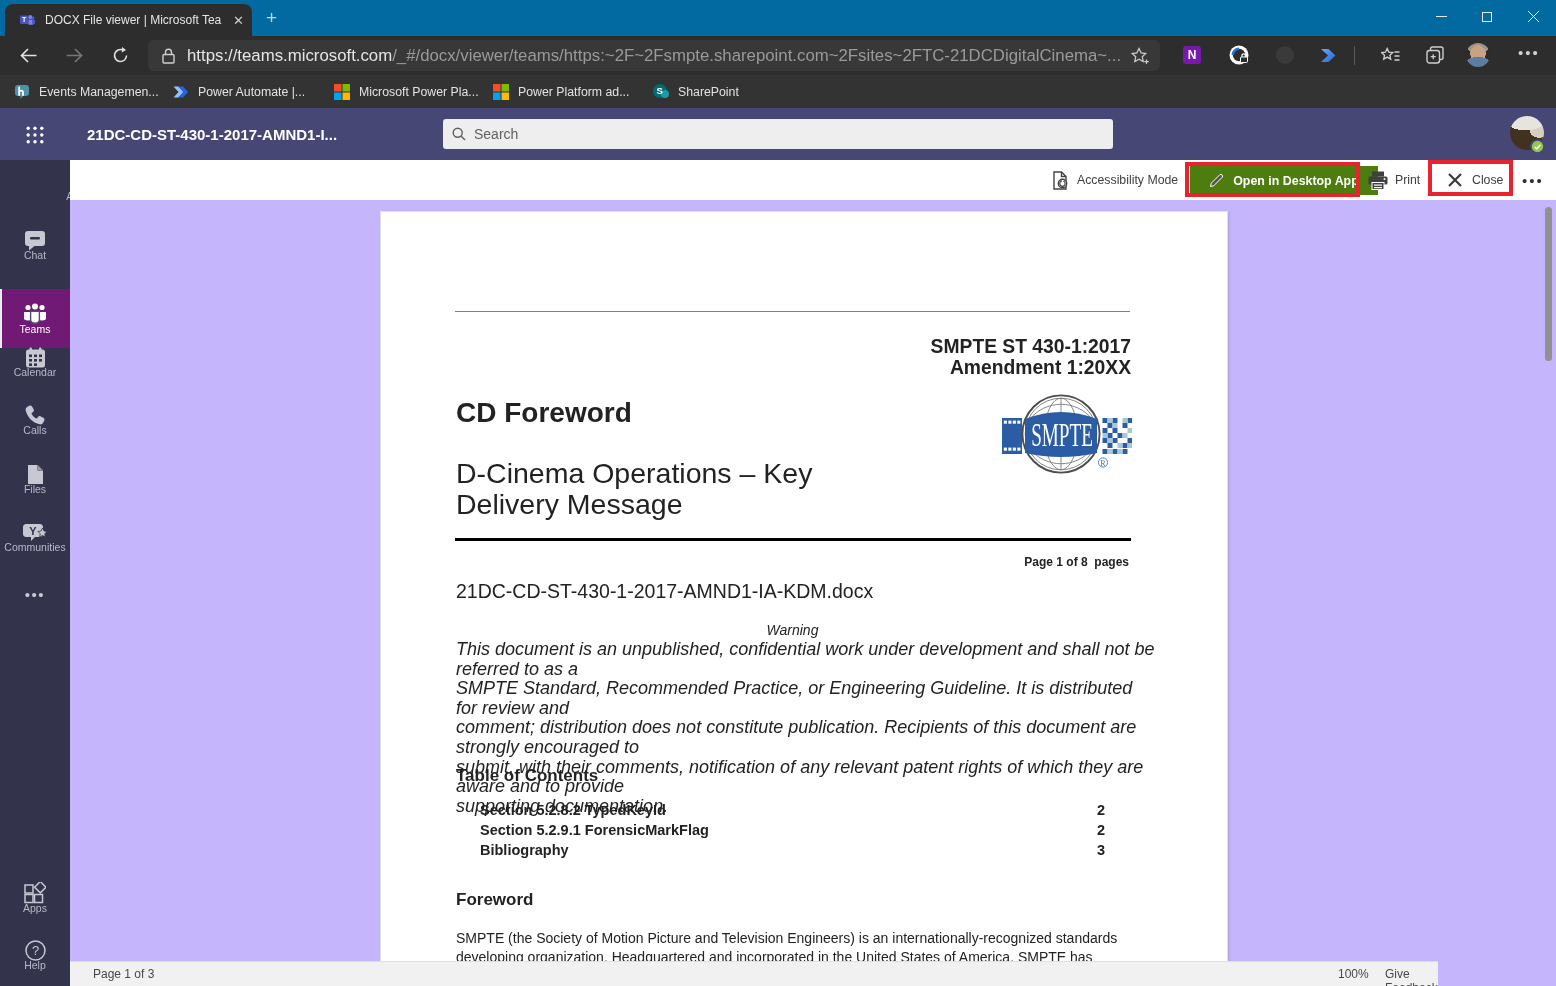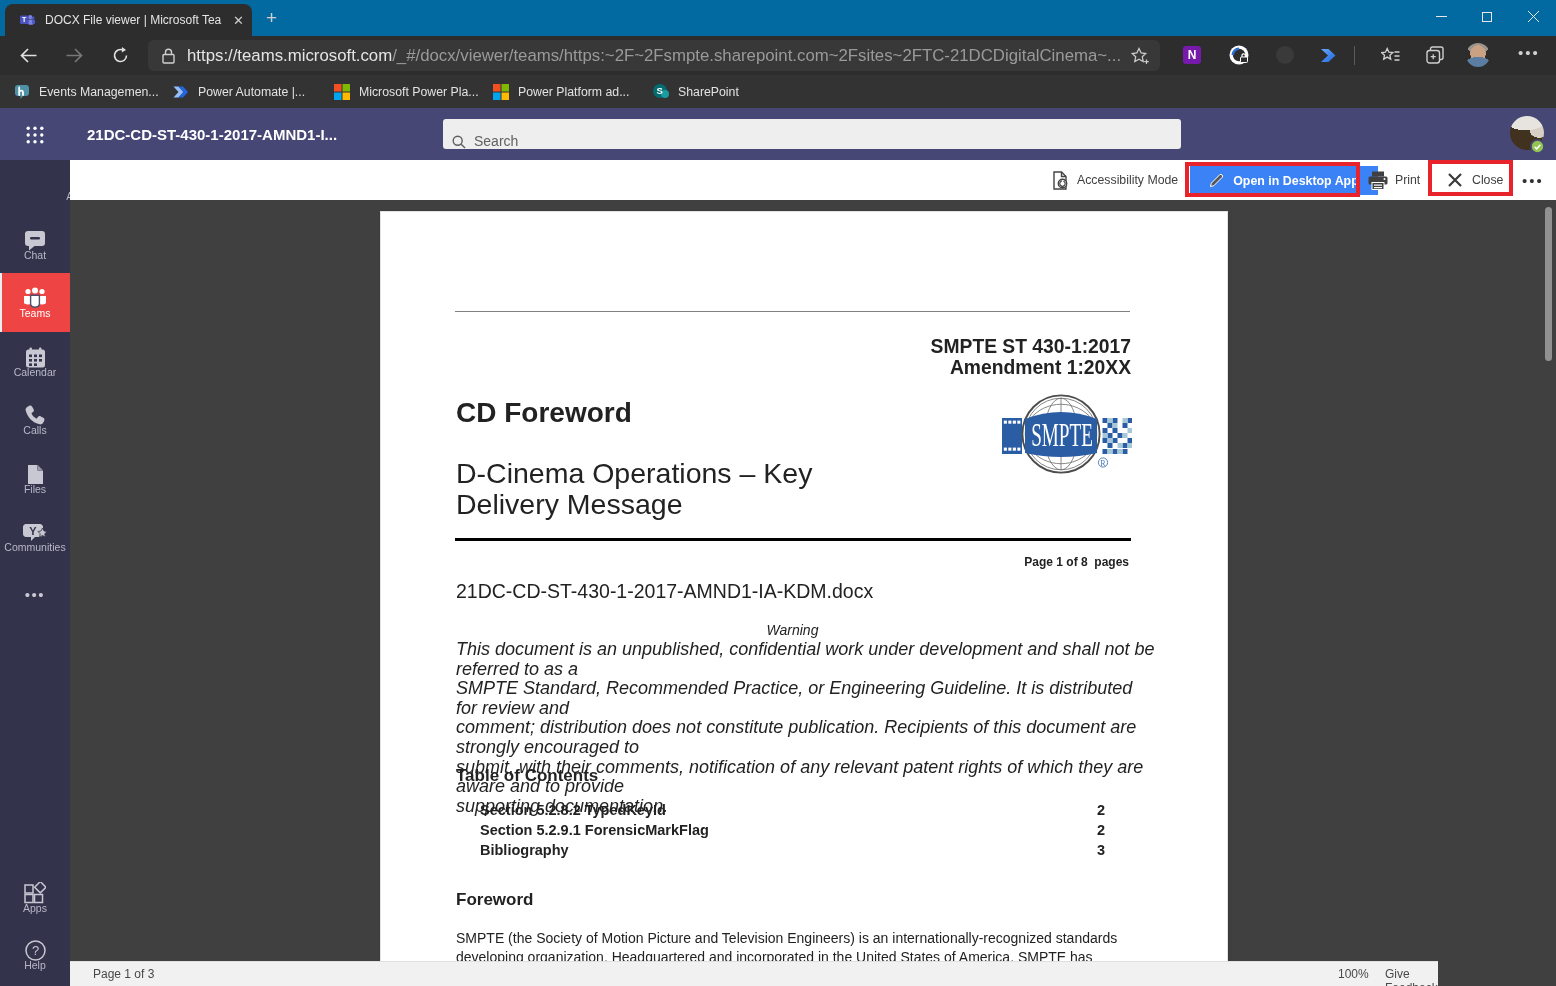--- a/index.html
+++ b/index.html
@@ -24,40 +24,40 @@
 .exticons { position:absolute; left:0; top:0; width:1556px; height:39px; }
 
 .bookbar { position:absolute; left:0; top:75px; width:1556px; height:33px; background:#333333; }
 .bm { position:absolute; top:0; height:33px; display:flex; align-items:center; color:#e2e2e2; font-size:12.3px; }
 .bm .bicon { width:16px; height:16px; margin-right:9px; flex:none; }
 
 
 .teamsbar { position:absolute; left:0; top:108px; width:1556px; height:52px; background:#464775; }
 .waffle { position:absolute; left:26px; top:18px; width:18px; height:18px; }
 .tb-title { position:absolute; left:87px; top:18px; color:#fff; font-size:15px; font-weight:bold; }
-.searchbox { position:absolute; left:443px; top:11px; width:738px; height:30px; background:#eeeeee; border-radius:3px; display:flex; align-items:flex-end; padding-left:9px; }
+.searchbox { position:absolute; left:443px; top:11px; width:670px; height:30px; background:#eeeeee; border-radius:3px; display:flex; align-items:center; padding-left:9px; }
 .searchbox span { color:#616161; font-size:14px; margin-left:8px; }
 .tb-avatar { position:absolute; left:1510px; top:8px; width:34px; height:34px; border-radius:50%; overflow:hidden; }
 
 
 .main { position:absolute; left:0; top:160px; width:1556px; height:826px; }
 .rail { position:absolute; left:0; top:0; width:70px; height:826px; background:#33334c; }
 .railitem { position:absolute; left:0; width:70px; height:58.6px; text-align:center; color:#b8b8c8; }
 .railitem .ric { position:absolute; left:0; top:14px; width:70px; height:22px; display:flex; align-items:center; justify-content:center; }
 .railitem .rlabel { position:absolute; left:0; top:33.5px; width:70px; font-size:10.5px; }
-.railitem.sel { background:#ef4444; color:#fff; }
+.railitem.sel { background:#701a75; color:#fff;margin-top:16px; }
 .railitem.sel:before { content:""; position:absolute; left:0; top:0; width:2px; height:58.6px; background:#eeeef2; }
 
 .content { position:absolute; left:70px; top:0; width:1486px; height:826px; background:#fafafa; }
 .toolbar { position:absolute; left:0; top:0; width:1486px; height:40px; background:#fff; }
 .tbtn { position:absolute; top:0; height:40px; display:flex; align-items:center; color:#404040; font-size:12.3px; }
-.bluebtn { position:absolute; left:1120px; top:6px; width:188px; height:29px; background:#3b82f6; color:#fff; font-size:12.4px; font-weight:600; display:flex; align-items:center; justify-content:center; }
+.bluebtn { position:absolute; left:1120px; top:6px; width:188px; height:29px; background:#4d7c0f; color:#fff; font-size:12.4px; font-weight:600; display:flex; align-items:center; justify-content:center; }
 .redbox { position:absolute; border:4px solid #e8232b; }
 
-.viewer { position:absolute; left:0; top:40px; width:1486px; height:786px; background:#404040; overflow:hidden; }
+.viewer { position:absolute; left:0; top:40px; width:1486px; height:786px; background:#c4b5fd; overflow:hidden; }
 .page { position:absolute; left:310px; top:11px; width:848px; height:940px; background:#fff; border:1px solid #e2e2e2; box-shadow:1px 1px 3px rgba(0,0,0,0.12); }
 .thumb { position:absolute; right:4px; top:7px; width:7px; height:154px; background:#919191; border-radius:4px; }
 .statusbar { position:absolute; left:0; bottom:0; width:1368px; height:25px; background:#f1f1f1; border-top:1px solid #e0e0e0; font-size:12px; color:#484848; }
 
 
 .doc { position:absolute; left:74px; top:0; width:676px; font-family:"Liberation Sans", sans-serif; color:#222; }
 .hr1 { position:absolute; left:0; top:99px; width:675px; height:1px; background:#808080; }
 .rhead { position:absolute; right:0px; top:124px; text-align:right; font-weight:bold; font-size:19.3px; line-height:21.2px; }
 .h-cd { position:absolute; left:1px; top:185px; font-weight:bold; font-size:28px; }
 .h-dc { position:absolute; left:1px; top:245.5px; font-size:28.5px; line-height:31.7px; }

